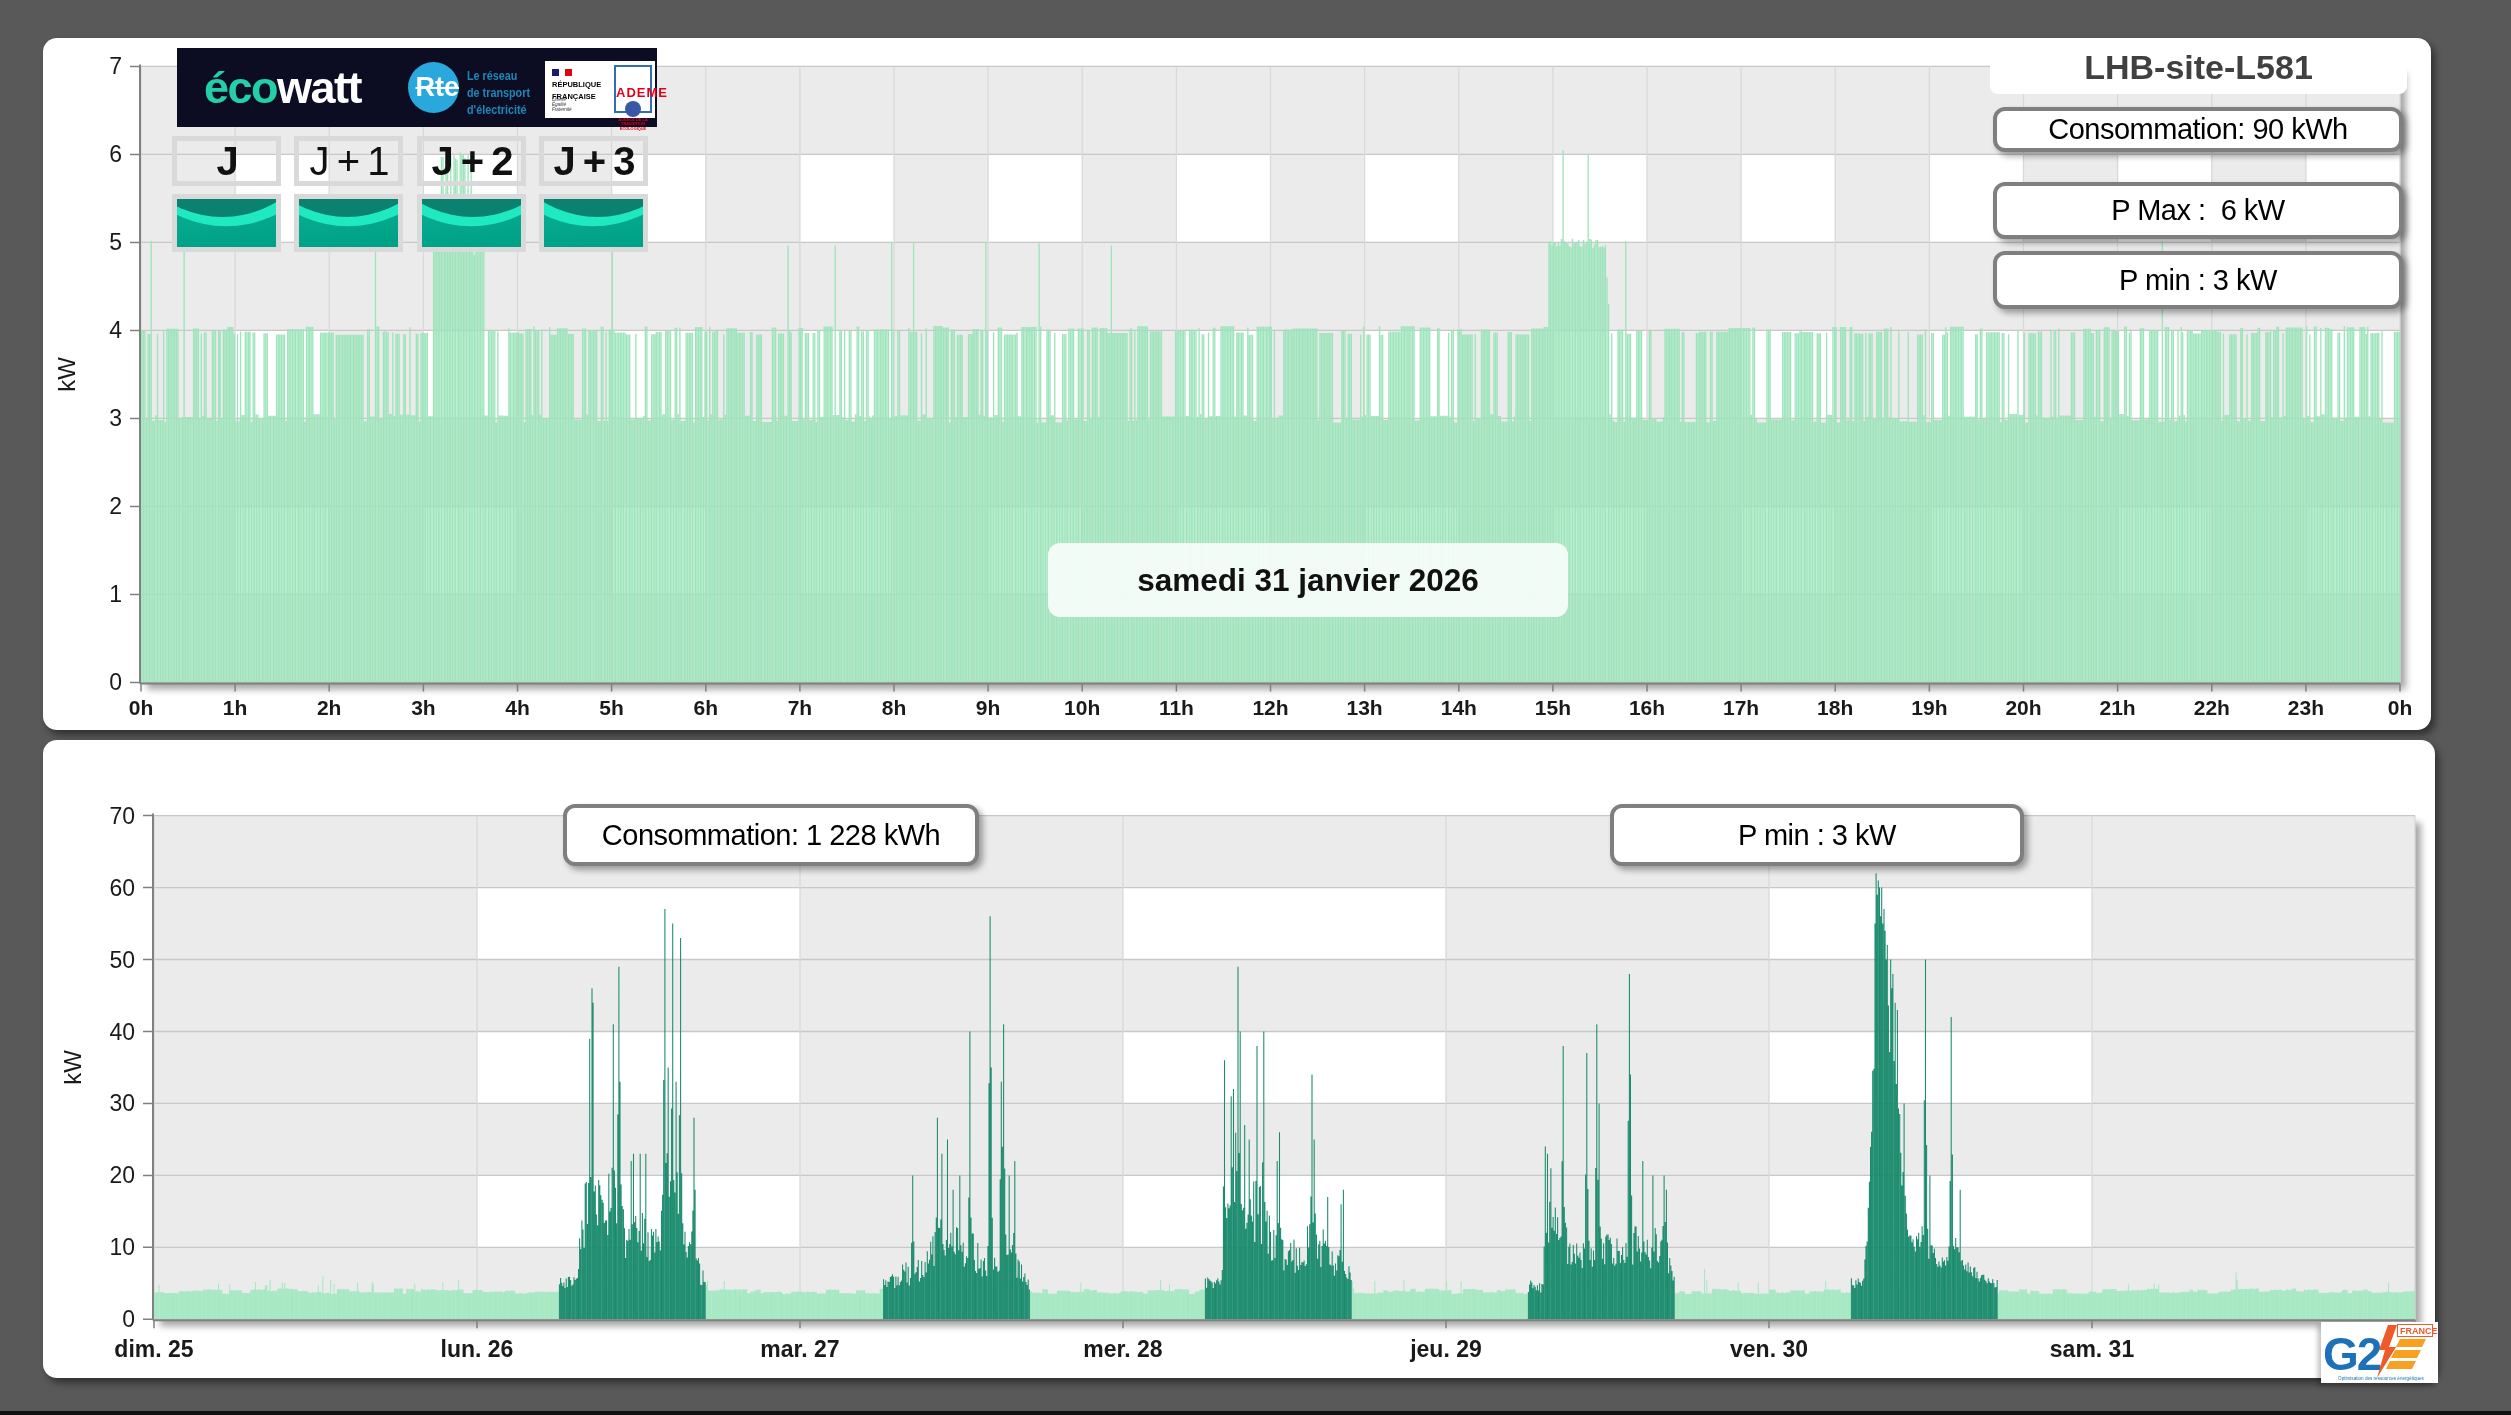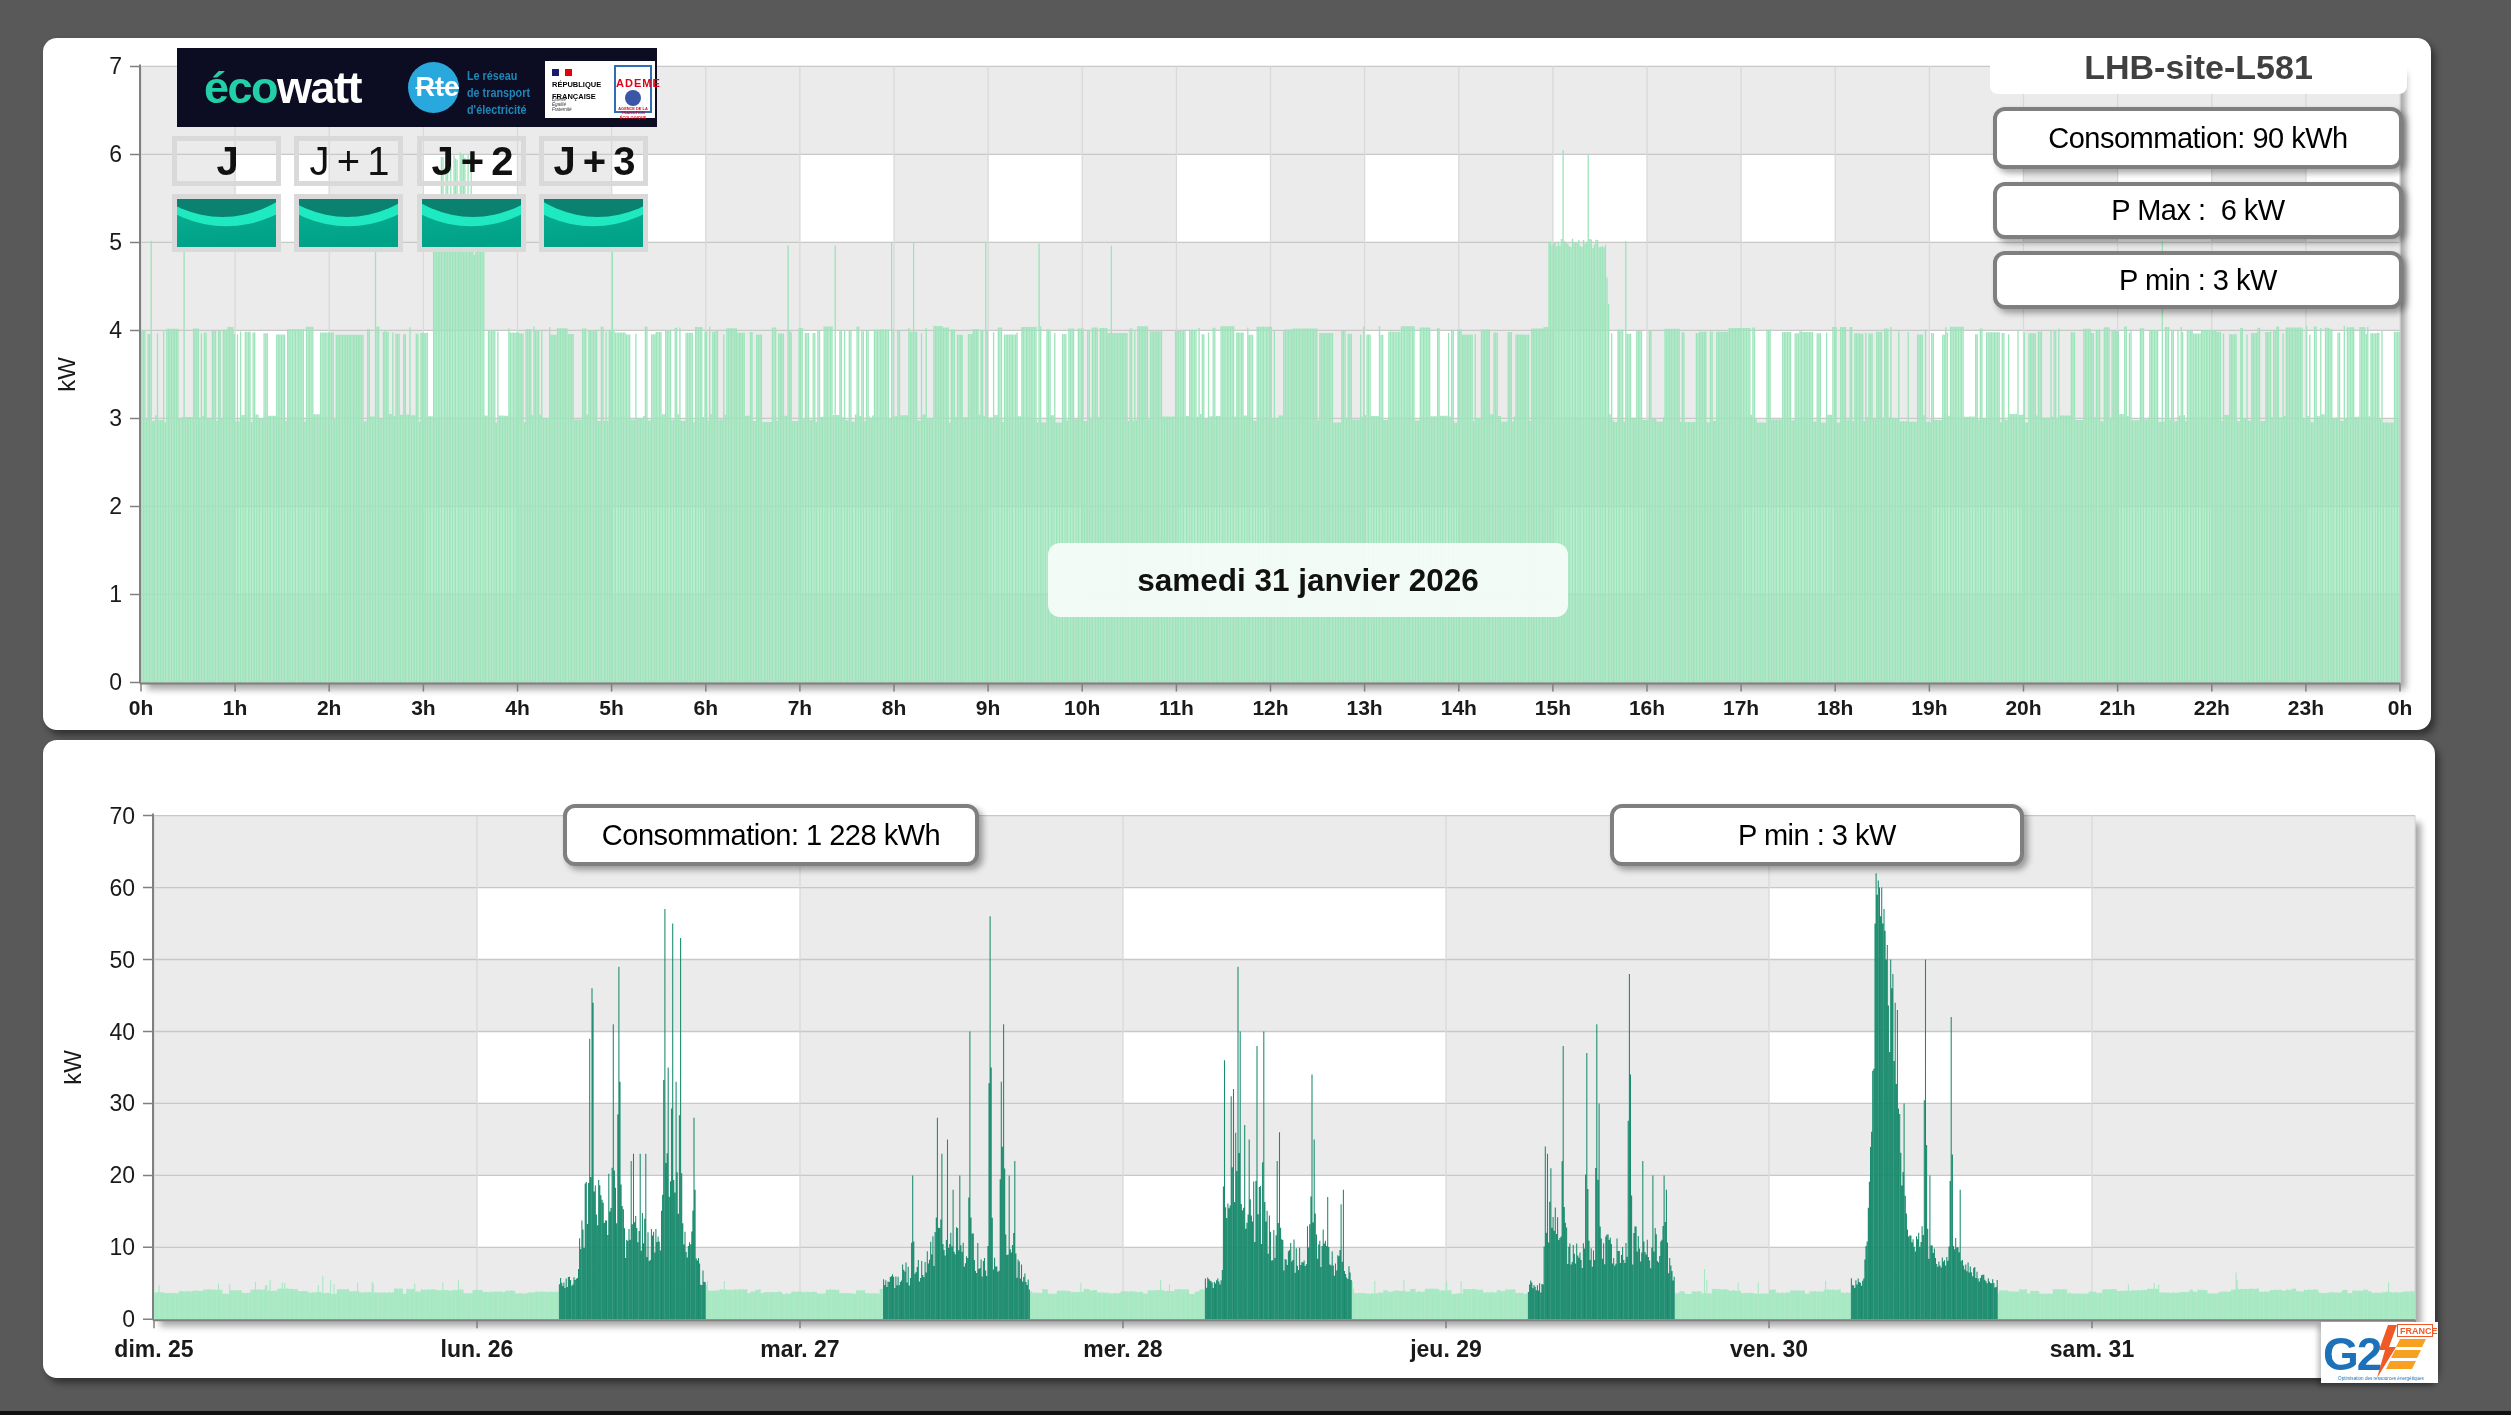--- a/index.html
+++ b/index.html
@@ -57,21 +57,21 @@
         <div style="position:absolute;left:27px;top:14px;font-size:45px;font-weight:bold;letter-spacing:-1.5px"><span style="color:#23cfa6">éco</span><span style="color:#fff">watt</span></div>
         <div style="position:absolute;left:231px;top:14px;width:51px;height:51px;border-radius:50%;background:#29a8de;color:#fff;font-size:27px;font-weight:bold;display:flex;align-items:center;justify-content:flex-end">
           <span style="text-decoration:line-through">Rte</span>
         </div>
         <div style="position:absolute;left:290px;top:19px;font-size:13.5px;line-height:17px;color:#1e87b8;font-weight:bold;transform:scaleX(0.8);transform-origin:0 0">Le réseau<br>de transport<br>d'électricité</div>
         <div style="position:absolute;left:368px;top:13px;width:110px;height:57px;background:#fff">
           <div style="position:absolute;left:7px;top:8px;width:20px;height:7px;background:linear-gradient(90deg,#1b1b6e 0 36%,#fff 36% 64%,#e1000f 64%)"></div>
           <div style="position:absolute;left:7px;top:18px;font-size:7.5px;font-weight:bold;color:#000;line-height:12px">RÉPUBLIQUE<br>FRANÇAISE</div>
           <div style="position:absolute;left:7px;top:36px;font-size:4.6px;color:#333;font-style:italic;line-height:5.2px">Liberté<br>Égalité<br>Fraternité</div>
           <div style="position:absolute;right:3px;top:4px;width:38px;height:48px;border:2px solid #2f6db5">
-            <div style="font-size:11px;font-weight:bold;color:#e1001a;text-align:center;margin-top:10px;letter-spacing:1px">ADEME</div>
+            <div style="font-size:13px;font-weight:bold;color:#e1001a;text-align:center;margin-top:18px;letter-spacing:1px">ADEME</div>
             <div style="width:16px;height:16px;border-radius:50%;background:#3a57a7;margin:1px auto"></div>
             <div style="font-size:3.9px;font-weight:bold;color:#e1001a;text-align:center;line-height:4.4px">AGENCE DE LA<br>TRANSITION<br>ÉCOLOGIQUE</div>
           </div>
         </div>
       </div>
       <div style="position:absolute;left:129px;top:98px;width:109px;height:50px;border:5px solid #d9d9d9;font-family:'Liberation Sans',sans-serif">
         <div style="position:absolute;left:0;top:0;width:100%;height:100%;display:flex;align-items:center;justify-content:center;font-size:40px;font-weight:bold;color:#111;letter-spacing:-2px">J</div>
       </div>
       <div style="position:absolute;left:129px;top:156px;width:109px;height:58px;border:5px solid #d9d9d9"><svg viewBox="0 0 109 51" width="100%" height="100%" preserveAspectRatio="none">
           <defs>
@@ -120,21 +120,21 @@
             <linearGradient id="gt3" x1="0" y1="0" x2="0.2" y2="1">
               <stop offset="0" stop-color="#0ab092"></stop>
               <stop offset="1" stop-color="#00a287"></stop>
             </linearGradient>
           </defs>
           <rect width="109" height="51" fill="url(#gt3)"></rect>
           <circle cx="54" cy="-97" r="126" fill="#1fe9c0"></circle>
           <circle cx="59" cy="-101" r="120" fill="#0b8170"></circle>
         </svg></div>
       <div style="position:absolute;left:1947px;top:2px;width:417px;height:54px;background:#fff;border-radius:8px;display:flex;align-items:center;justify-content:center;font-size:34px;font-weight:bold;color:#404040;font-family:'Liberation Sans',sans-serif">LHB-site-L581</div>
-      <div style="position:absolute;left:1950px;top:69px;width:410px;height:62px;background:#fff;border:4px solid #7f7f7f;border-radius:12px;box-shadow:4px 4px 6px rgba(0,0,0,0.35);display:flex;align-items:center;justify-content:center;font-size:29.0px;letter-spacing:-0.5px;color:#000;font-family:'Liberation Sans',sans-serif;white-space:pre">Consommation: 90 kWh</div>
+      <div style="position:absolute;left:1950px;top:69px;width:410px;height:45px;background:#fff;border:4px solid #7f7f7f;border-radius:12px;box-shadow:4px 4px 6px rgba(0,0,0,0.35);display:flex;align-items:center;justify-content:center;font-size:29.0px;letter-spacing:-0.5px;color:#000;font-family:'Liberation Sans',sans-serif;white-space:pre">Consommation: 90 kWh</div>
       <div style="position:absolute;left:1950px;top:144px;width:410px;height:57px;background:#fff;border:4px solid #7f7f7f;border-radius:12px;box-shadow:4px 4px 6px rgba(0,0,0,0.35);display:flex;align-items:center;justify-content:center;font-size:29.0px;letter-spacing:-0.5px;color:#000;font-family:'Liberation Sans',sans-serif;white-space:pre">P Max :  6 kW</div>
       <div style="position:absolute;left:1950px;top:213px;width:410px;height:58px;background:#fff;border:4px solid #7f7f7f;border-radius:12px;box-shadow:4px 4px 6px rgba(0,0,0,0.35);display:flex;align-items:center;justify-content:center;font-size:29.0px;letter-spacing:-0.5px;color:#000;font-family:'Liberation Sans',sans-serif;white-space:pre">P min : 3 kW</div>
       <div style="position:absolute;left:1005px;top:505px;width:520px;height:74px;background:rgba(252,254,253,0.88);border-radius:12px;display:flex;align-items:center;justify-content:center;font-size:31.5px;font-weight:bold;color:#111;font-family:'Liberation Sans',sans-serif">samedi 31 janvier 2026</div>
     </div>
     <svg width="2392" height="638" style="position:absolute;left:43px;top:740px">
       <defs>
         <filter id="sh2" x="-20%" y="-20%" width="150%" height="150%">
           <feGaussianBlur stdDeviation="3.5"></feGaussianBlur>
         </filter>
       </defs>

